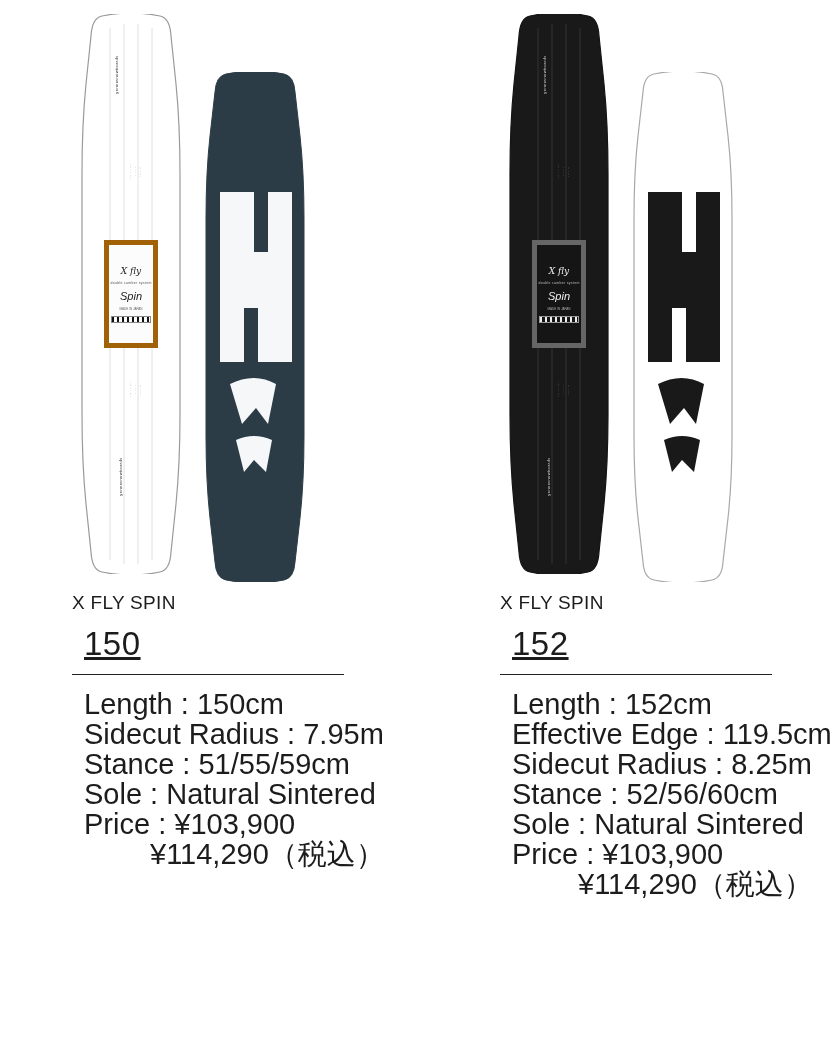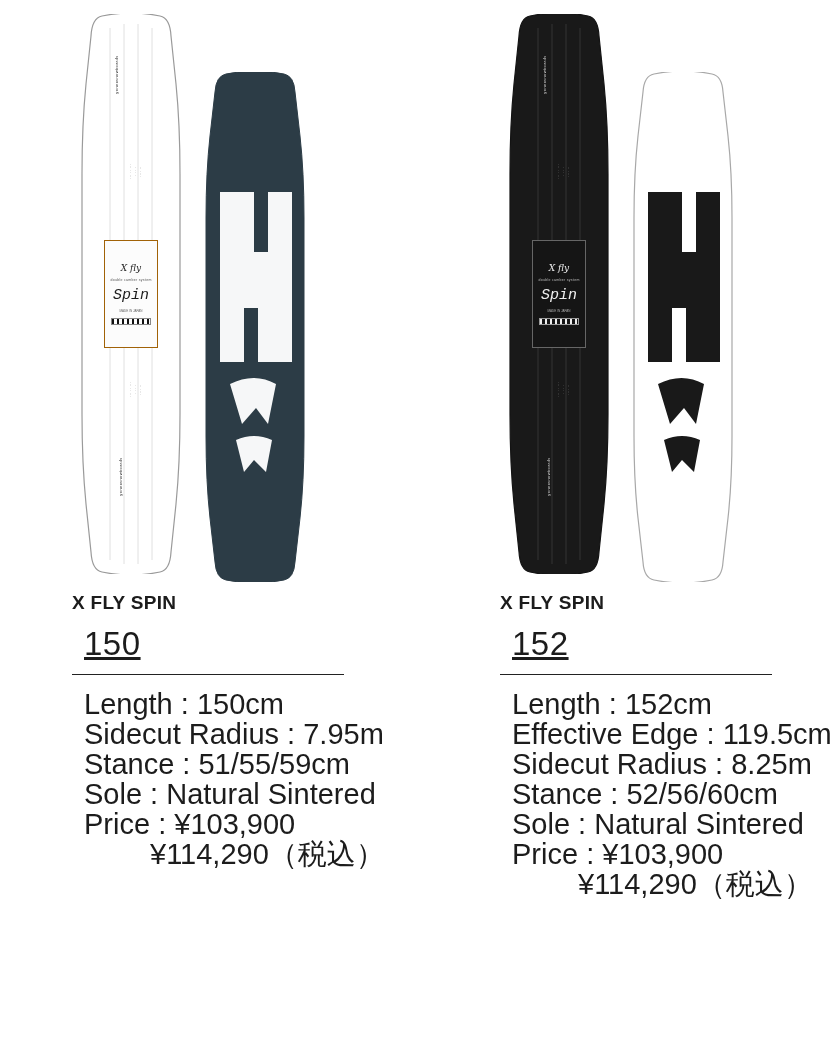--- a/index.html
+++ b/index.html
@@ -45,63 +45,63 @@
     white-space: nowrap;
     font-size: 4px;
     letter-spacing: .4px;
     line-height: 5px;
     text-align: center;
   }
   .spec-plate {
     position: absolute;
     width: 54px;
     height: 108px;
-    border: 1px solid #a16207;
+    border: 5px solid #a16207;
     background: #fcfcfc;
     display: flex;
     flex-direction: column;
     align-items: center;
     justify-content: center;
     gap: 5px;
   }
   .spec-plate .pl-logo {
     font-family: "DejaVu Serif", serif;
     font-style: italic;
     font-size: 9px;
   }
   .spec-plate .pl-sub {
     font-size: 3.5px;
     letter-spacing: .3px;
     color: #555;
     white-space: nowrap;
   }
   .spec-plate .pl-spin {
-    font-family: Liberation Mono, monospace;
+    font-family: Liberation Sans, sans-serif;
     font-style: italic;
-    font-size: 15px;
+    font-size: 11px;
   }
   .spec-plate .pl-rows {
     font-size: 3px;
     line-height: 4px;
     color: #666;
     text-align: center;
   }
   .spec-plate .pl-bar {
     width: 40px; height: 7px;
     border: 1px solid #888;
     background:
       repeating-linear-gradient(90deg,#111 0 2px,transparent 2px 5px);
   }
   
   .caption {
     padding: 0 0 0 0;
   }
   .prod-name {
     font-size: 19px;
-    font-weight: bold;
+    font-weight: normal;
     letter-spacing: .3px;
     margin: 0 0 2px 0;
   }
   .prod-size {
     font-size: 33px;
     letter-spacing: .5px;
     margin: 12px;
     line-height: 1.1;
     text-decoration: underline;
   }

